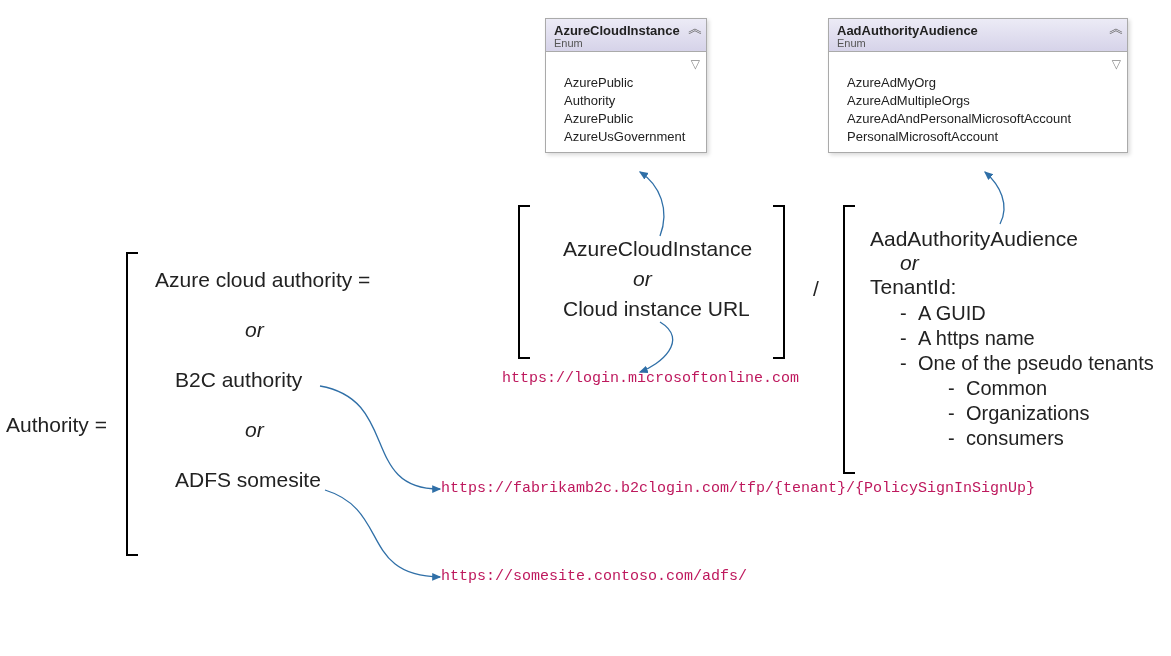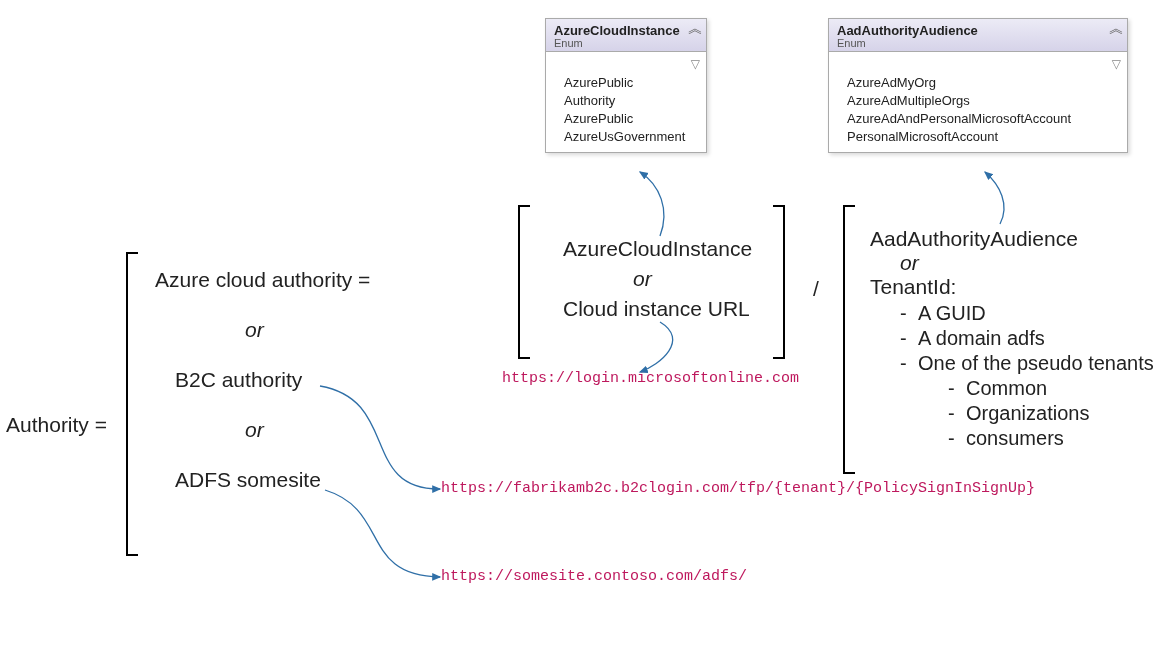--- a/index.html
+++ b/index.html
@@ -99,21 +99,21 @@
 <div class="abs text21" style="left:813px; top:277px;">/</div>
 
 <div class="bracketL" style="left:843px; top:205px; height:265px;"></div>
 
 <div class="abs textblock" style="left:870px; top:227px; font-size:21px;">
   <div>AadAuthorityAudience</div>
   <div class="or">or</div>
   <div>TenantId:</div>
   <ul class="tenants">
     <li>A GUID</li>
-    <li>A domain adfs</li>
+    <li>A https name</li>
     <li><span>One of the pseudo tenants</span>
       <ul>
         <li>Common</li>
         <li>Organizations</li>
         <li>consumers</li>
       </ul>
     </li>
   </ul>
 </div>
 

